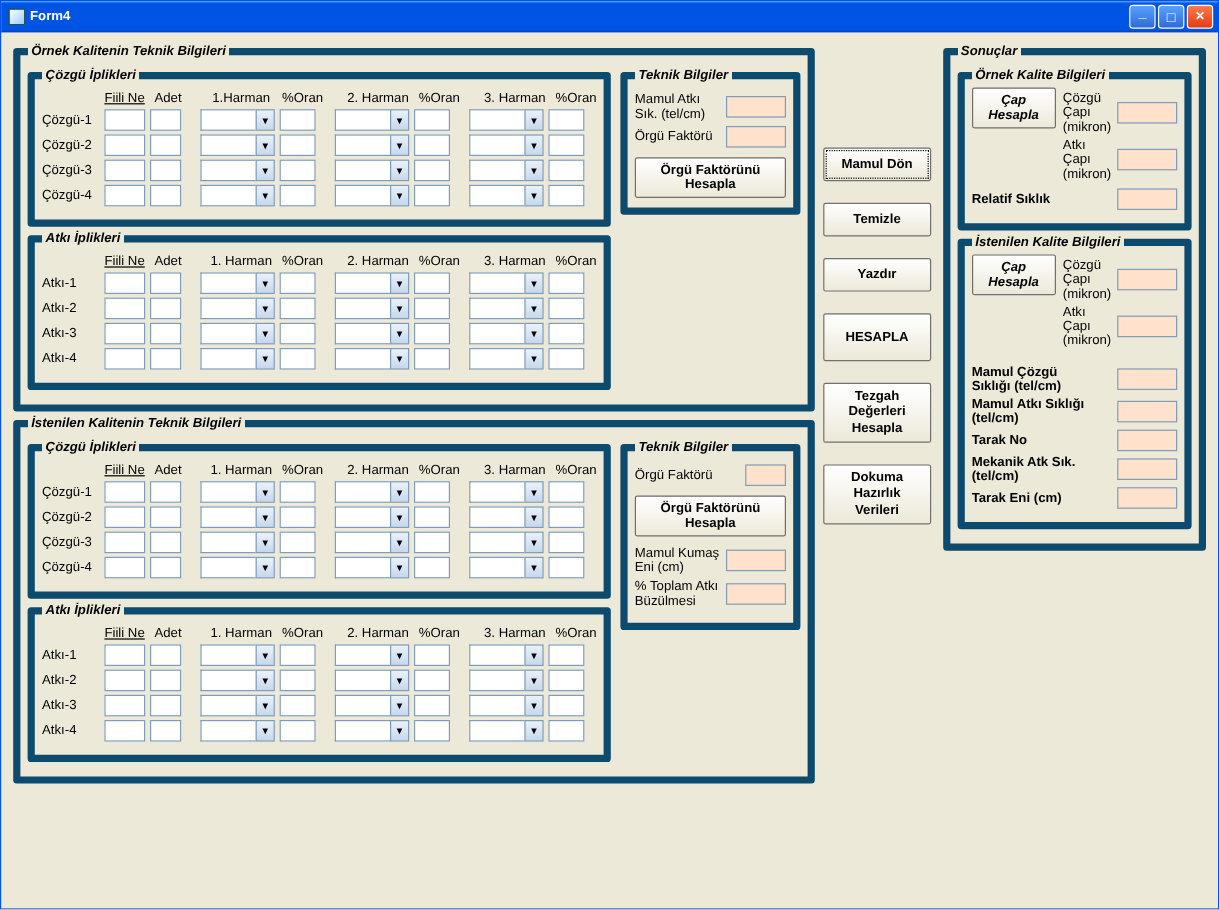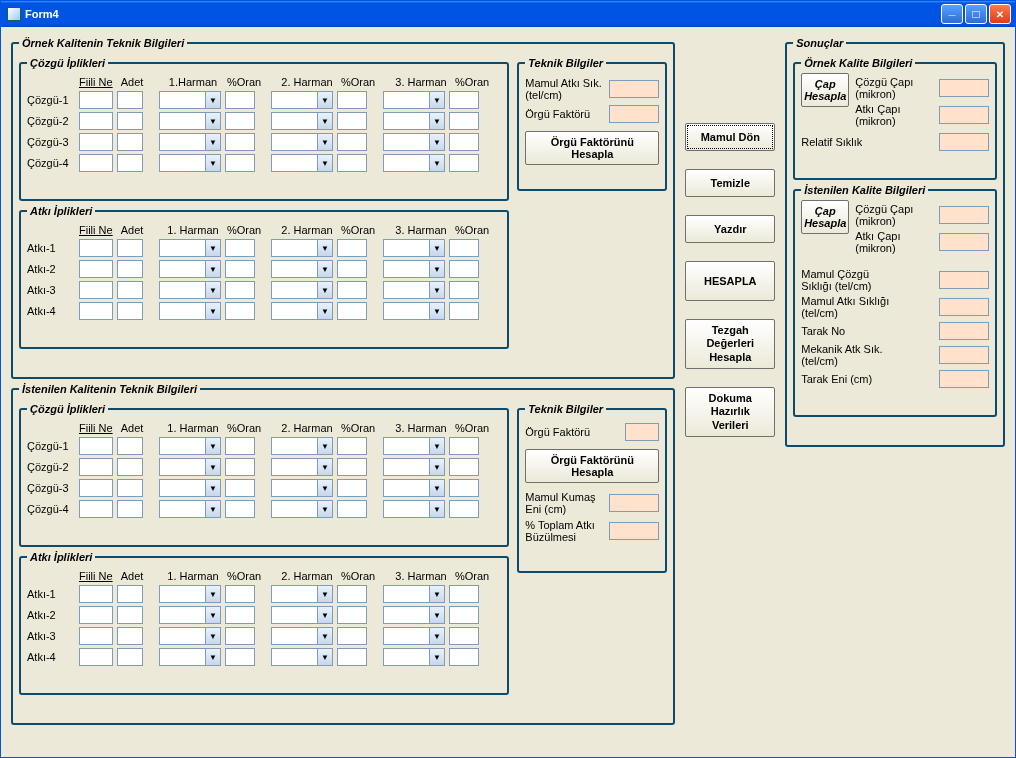--- a/index.html
+++ b/index.html
@@ -44,22 +44,22 @@
   }
   .caption-min, .caption-max { background: linear-gradient(to bottom,#5aa0ff,#2d6cd6); }
   .caption-close { background: linear-gradient(to bottom,#ff7a4a,#e33b15); }
   .caption-min::before { content:"_"; position:relative; top:-4px; }
   .caption-max::before { content:"□"; }
   .caption-close::before { content:"✕"; font-size:10px; }
 
   .client { padding: 6px 10px; }
 
   fieldset.groupbox {
-    border: 2px solid #0c4a6e;
-    padding: 4px 6px 24px 6px;
+    border: 6px solid #0c4a6e;
+    padding: 4px 6px 8px 6px;
     margin: 4px 0;
     border-radius: 3px;
   }
   fieldset.groupbox > legend {
     font-weight: bold;
     font-style: italic;
     padding: 0 3px;
     color: #000;
   }
 
@@ -130,30 +130,30 @@
     bottom: 20px;
     left: 10px;
     font-weight:bold;
     font-style:italic;
   }
 
   .iplik-grid .header-row .lbl-row { width:48px; }
   .divider-gap { width: 8px; }
 
   .cap-btn {
-    width: 48px; height: 34px;
+    width: 70px; height: 34px;
     display:flex; align-items:center; justify-content:center;
     white-space: pre-line;
     line-height:1.1;
     font-weight:bold;
     font-style:italic;
   }
 
   .sonuc-field-row { display:flex; align-items:center; gap:4px; margin:3px 0; }
-  .sonuc-lbl { width: 100px; }
+  .sonuc-lbl { width: 100px; font-weight: bold; }
   .sonuc-val { width: 50px; }
 </style>
 </head>
 <body>
 
 <div class="window">
 
   <div class="titlebar">
     <span class="app-icon"></span>
     <span>Form4</span>

